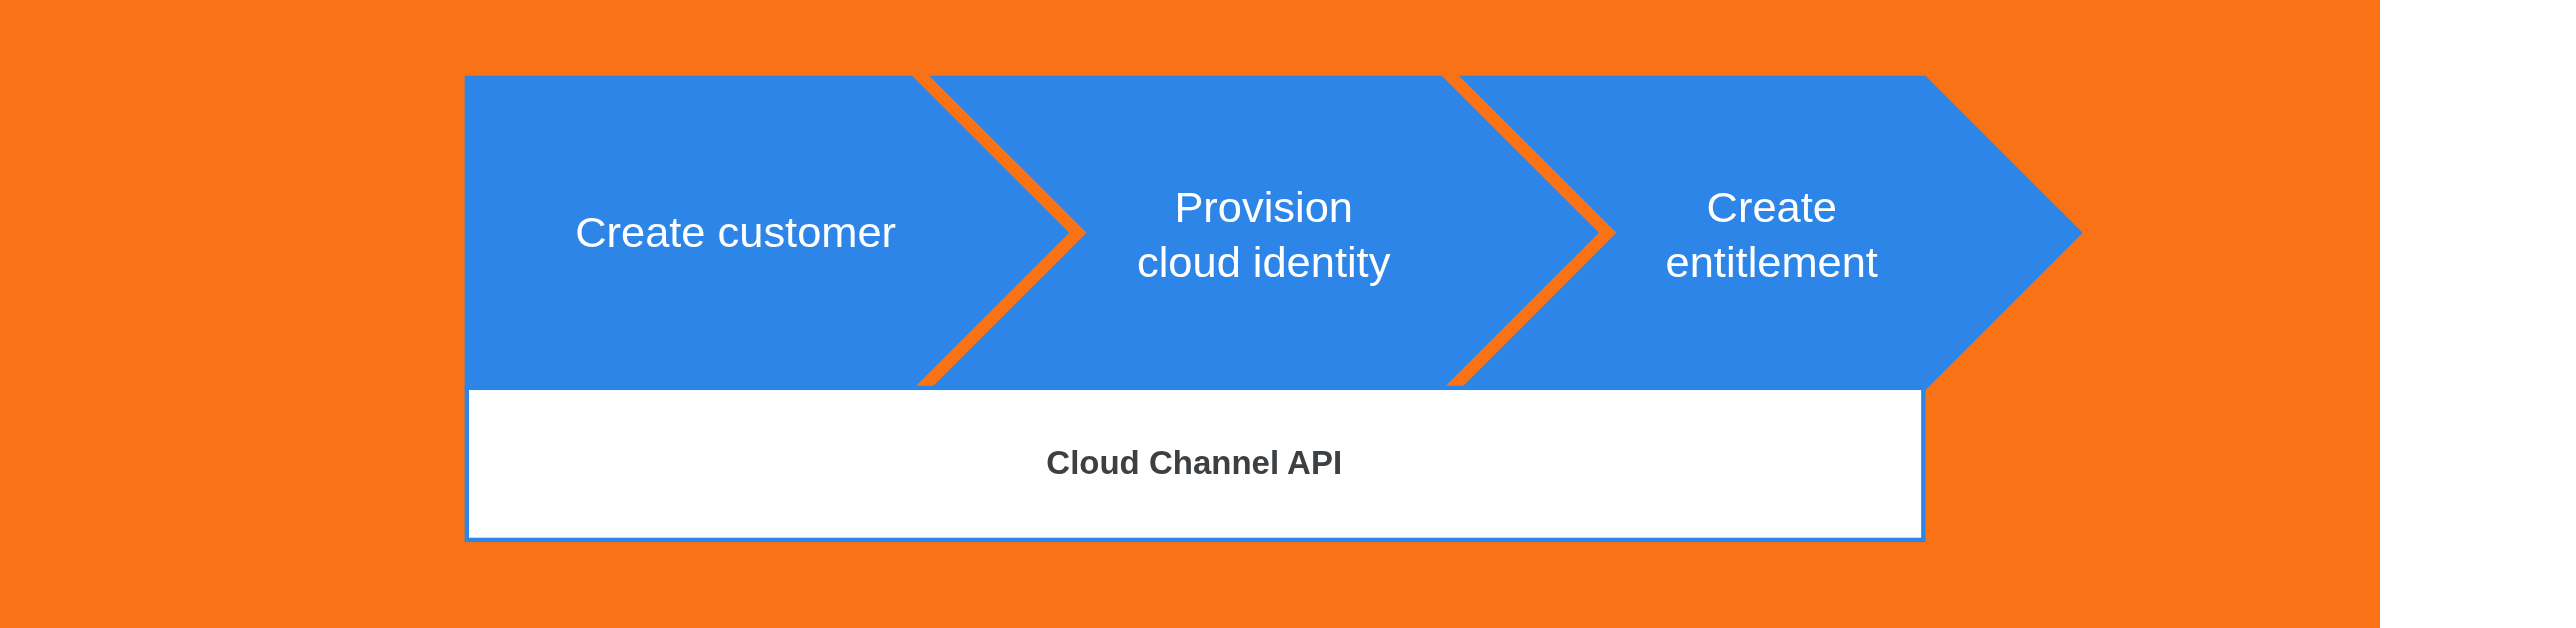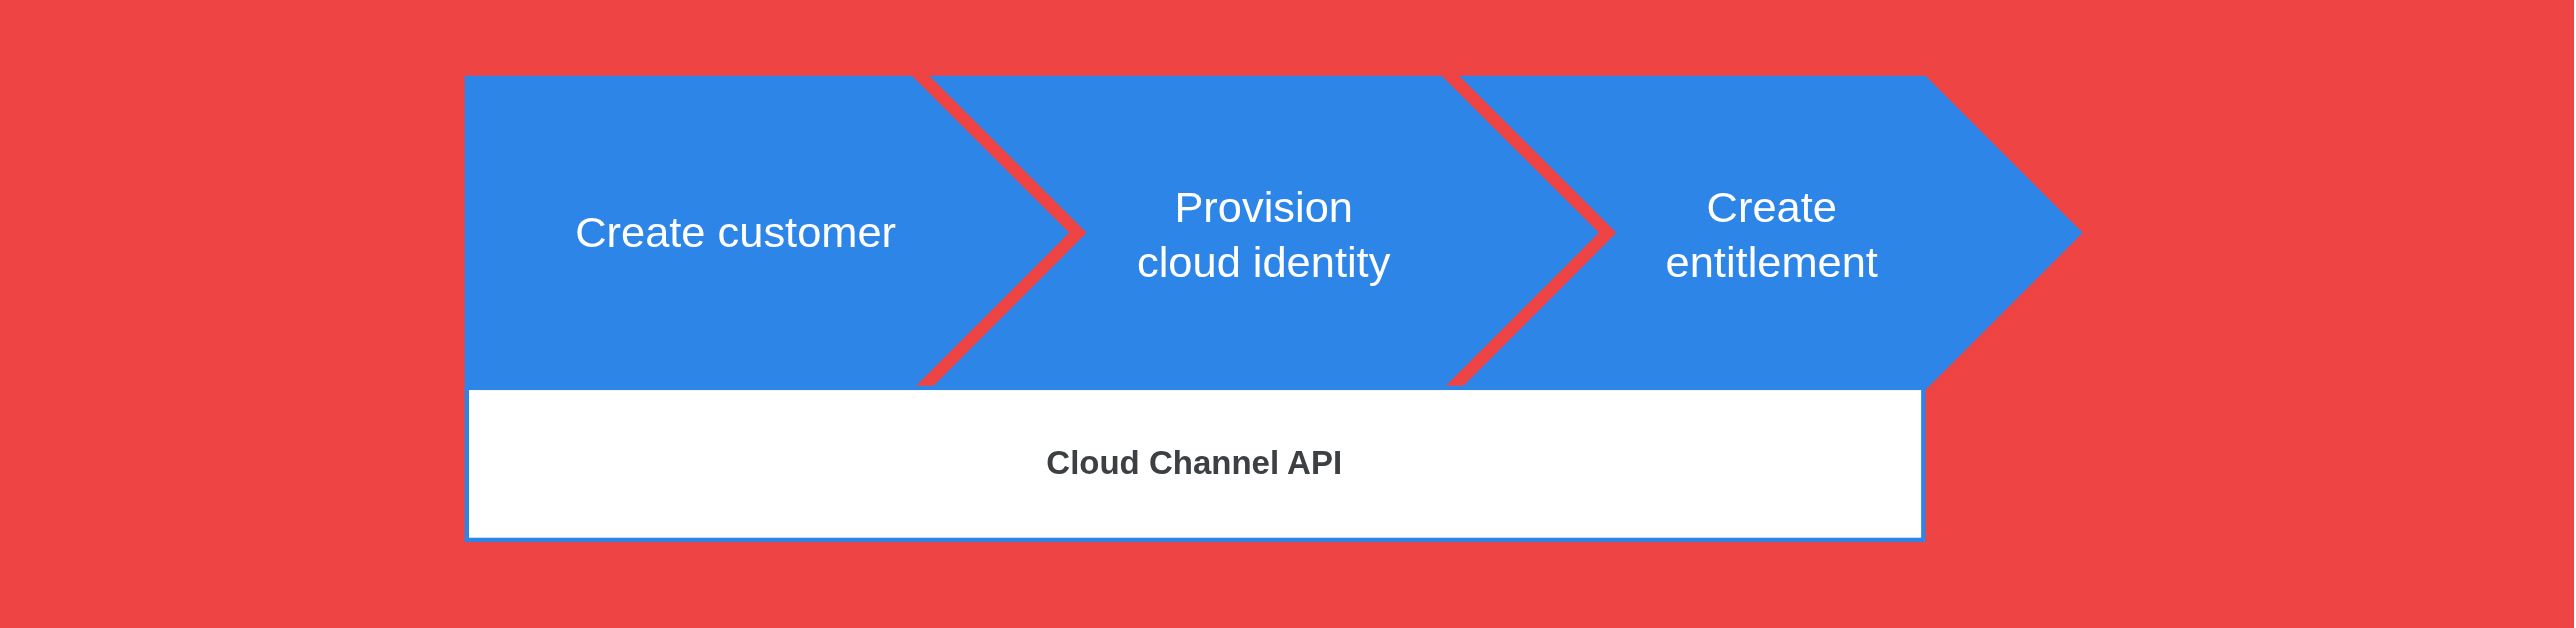--- a/index.html
+++ b/index.html
@@ -2,23 +2,23 @@
 <html style="font-size:14px"><head>
 <meta charset="utf-8">
 <style>
   html, body {
     margin: 0;
     padding: 0;
     background: #ffffff;
   }
   .canvas {
     position: relative;
-    width: 2574px;
+    width: 2380px;
     height: 629px;
-    background: #ef4444;
+    background: #f97316;
     overflow: hidden;
     font-family: "Liberation Sans", sans-serif;
   }
   svg { display: block; }
   .step-label {
     font-family: "Liberation Sans", sans-serif;
     font-size: 50px;
     font-weight: 400;
   }
   .api-label {

